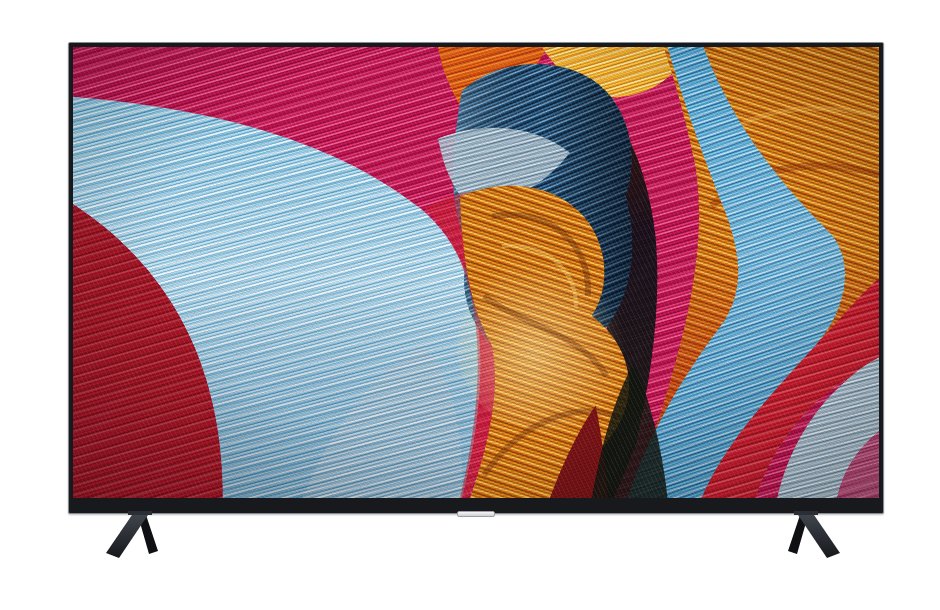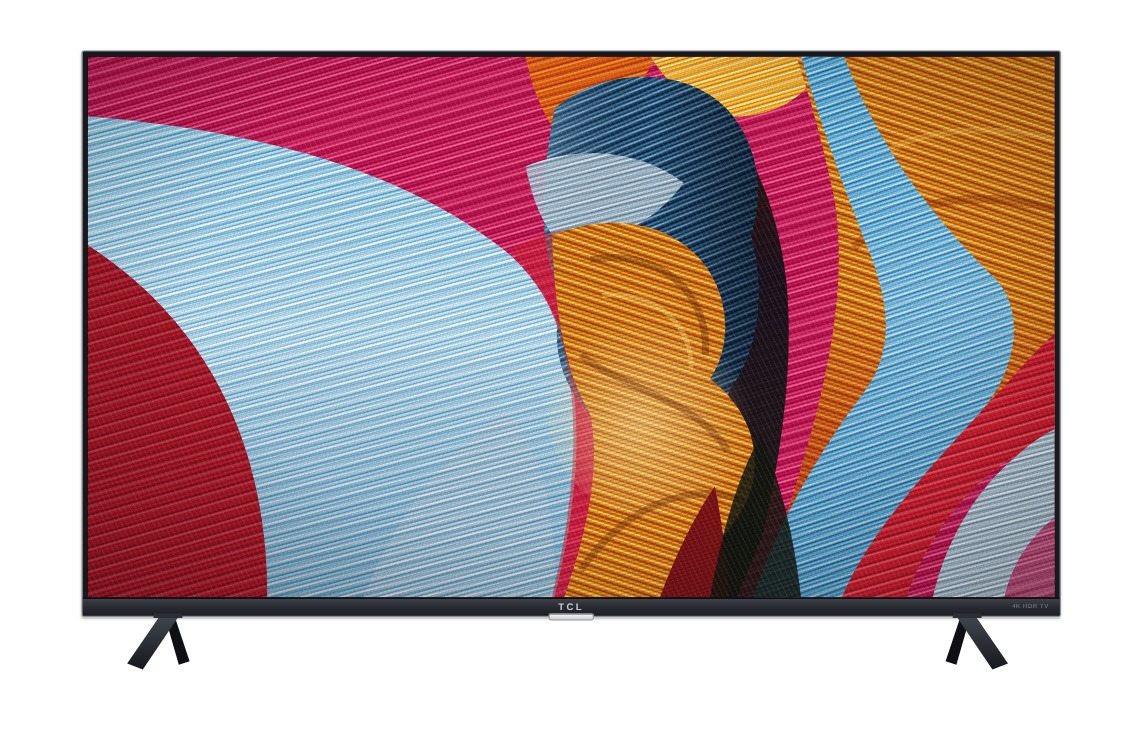--- a/index.html
+++ b/index.html
@@ -181,24 +181,20 @@
 
           <path d="M478,453 C494,410 510,380 524,360 C530,390 534,420 536,453 Z" fill="#7a1215"></path>
 
           <path d="M520,453 C530,396 544,350 562,318 C578,352 590,400 596,453 Z" fill="#12160e" opacity=".85"></path>
         </g>
       </svg>
       <div class="tex"></div>
       <div class="vig"></div>
     </div>
 
-    <div class="bezel-bottom">
-      <span class="logo">TCL</span>
-      <span class="badge">4K HDR TV</span>
-    </div>
     <div class="lightbar"></div>
   </div>
 
   <svg class="foot foot-l" viewBox="0 0 56 48">
     <defs>
       <linearGradient id="fgl" x1="0" y1="0" x2="0" y2="1">
         <stop offset="0" stop-color="#42474f"></stop>
           <stop offset="1" stop-color="#16181c"></stop>
       </linearGradient>
     </defs>

